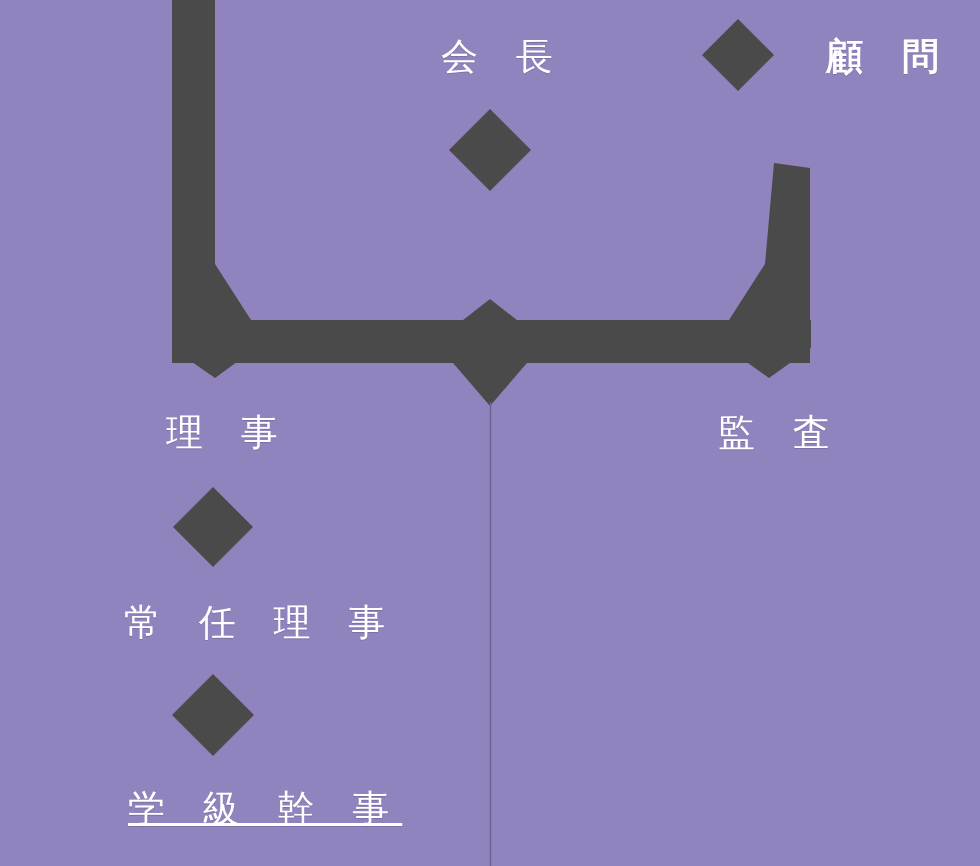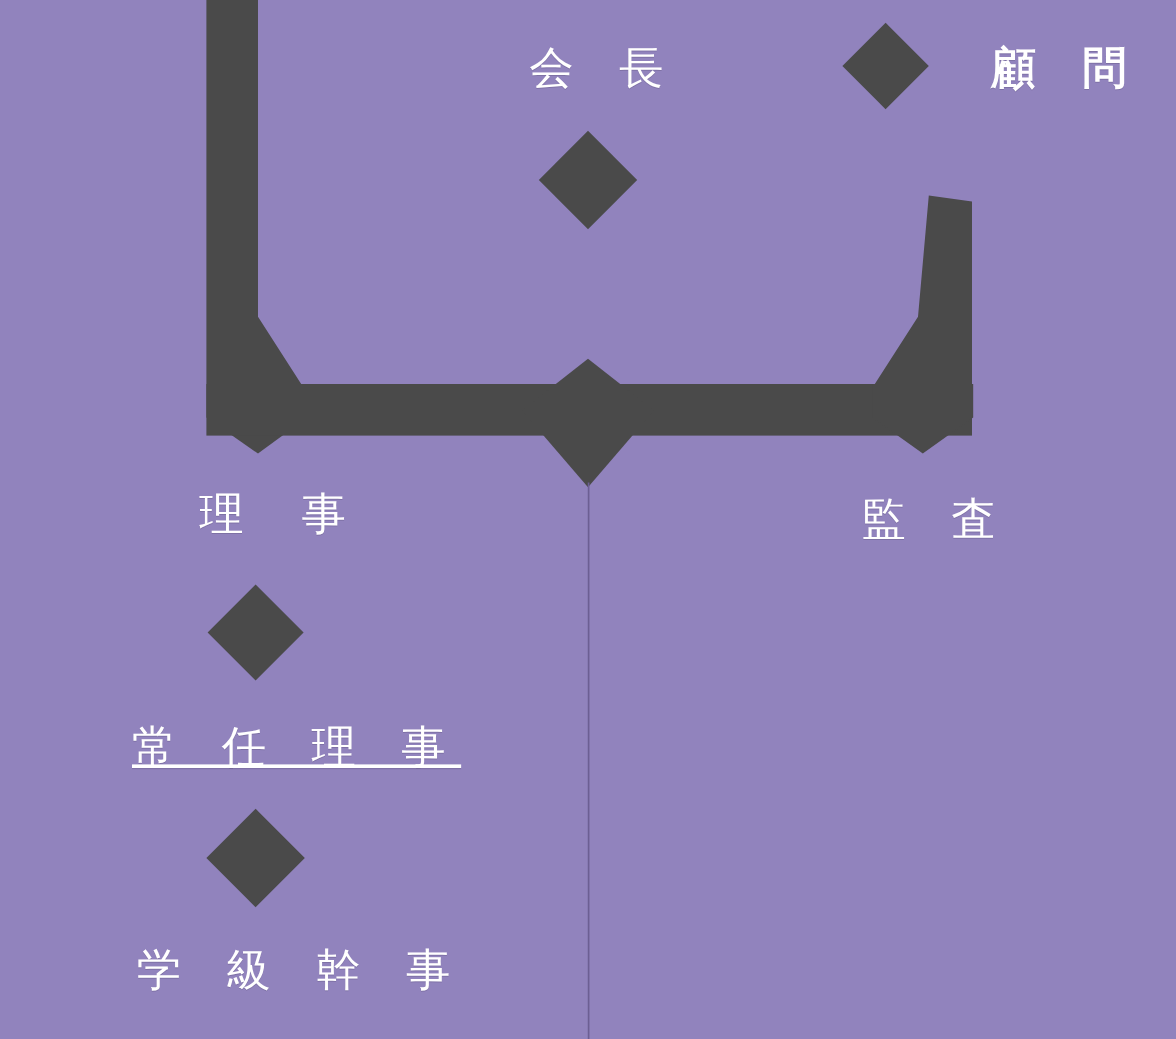--- a/index.html
+++ b/index.html
@@ -37,24 +37,24 @@
     font-size: 37px;
     line-height: 1;
     letter-spacing: 13px;
     white-space: nowrap;
     font-weight: 400;
     text-shadow: 0 1px 0 rgba(70,60,95,0.25);
   }
   .label-chairman      { left: 441px; top: 38px;  }
   .label-advisor       { left: 826px; top: 38px; font-weight: bold;  }
   .label-vice-chairman { left: 412px; top: 228px; }
-  .label-director      { left: 166px; top: 414px; font-family: Liberation Mono, monospace; }
+  .label-director      { left: 166px; top: 414px; }
   .label-auditor       { left: 718px; top: 414px; }
-  .label-standing      { left: 110px; top: 604px; text-decoration: underline; }
-  .label-class-sec     { left: 114px; top: 790px; }
+  .label-standing      { left: 124px; top: 604px; }
+  .label-class-sec     { left: 128px; top: 790px; text-decoration: underline; }
 </style>
 </head>
 <body>
 
 <div id="org-chart">
 
   <div class="bg-layer"></div>
 
   <svg class="connectors" viewBox="0 0 980 866" xmlns="http://www.w3.org/2000/svg">
 

